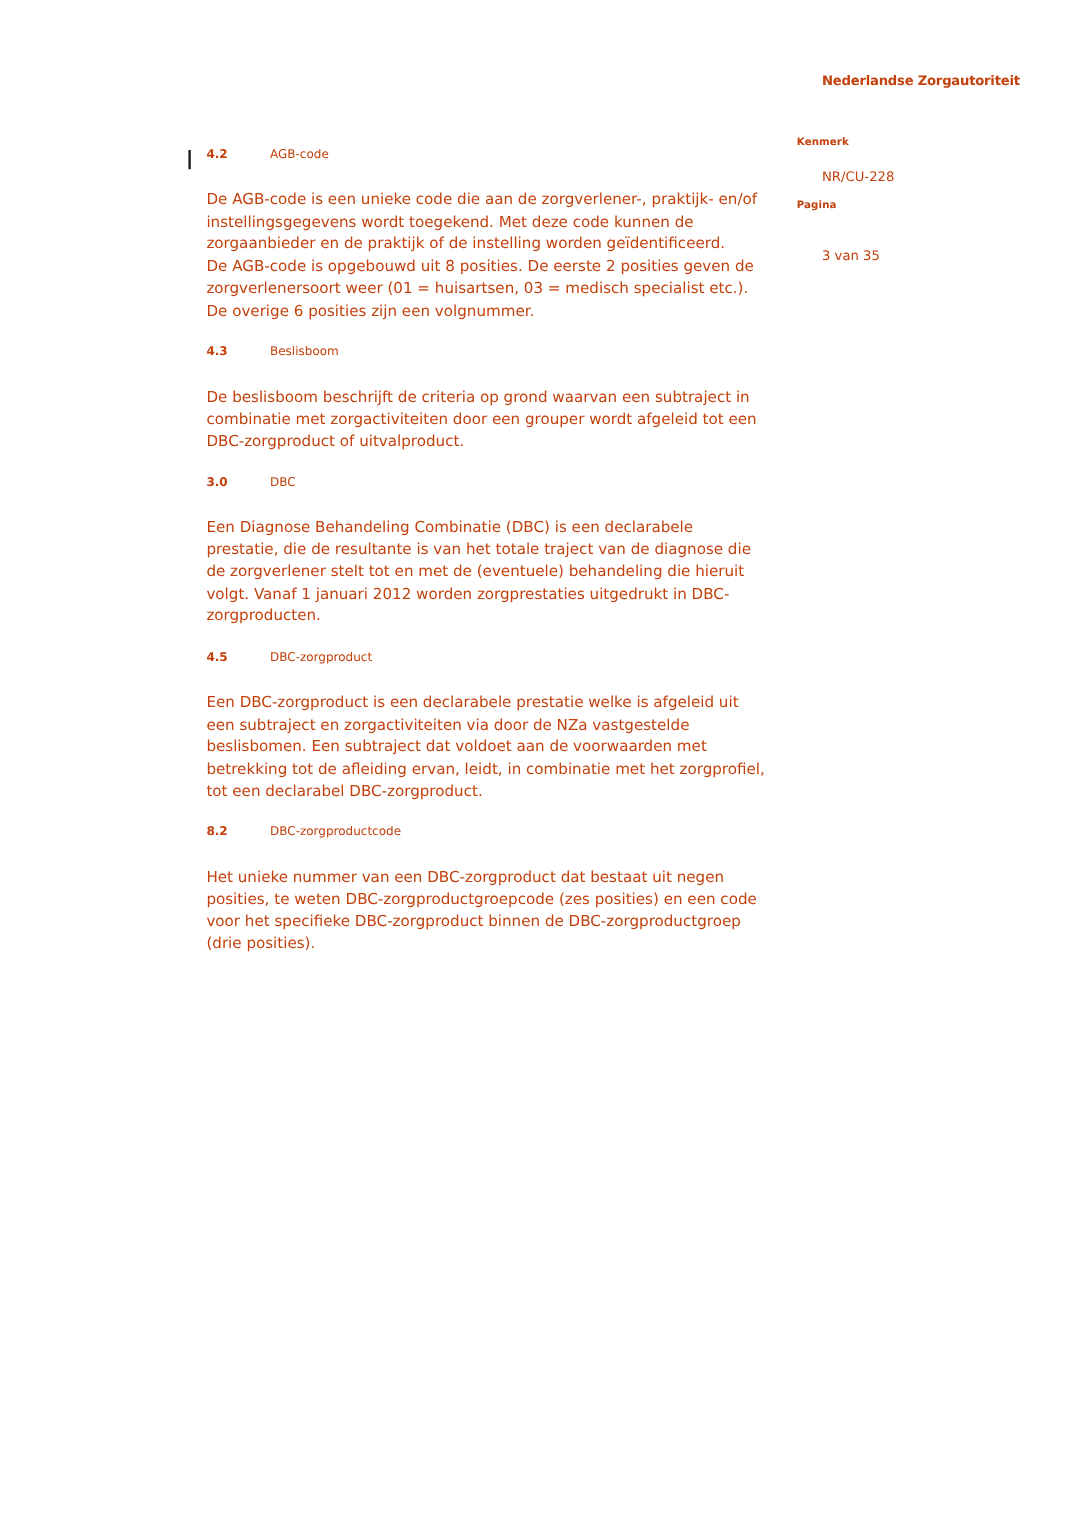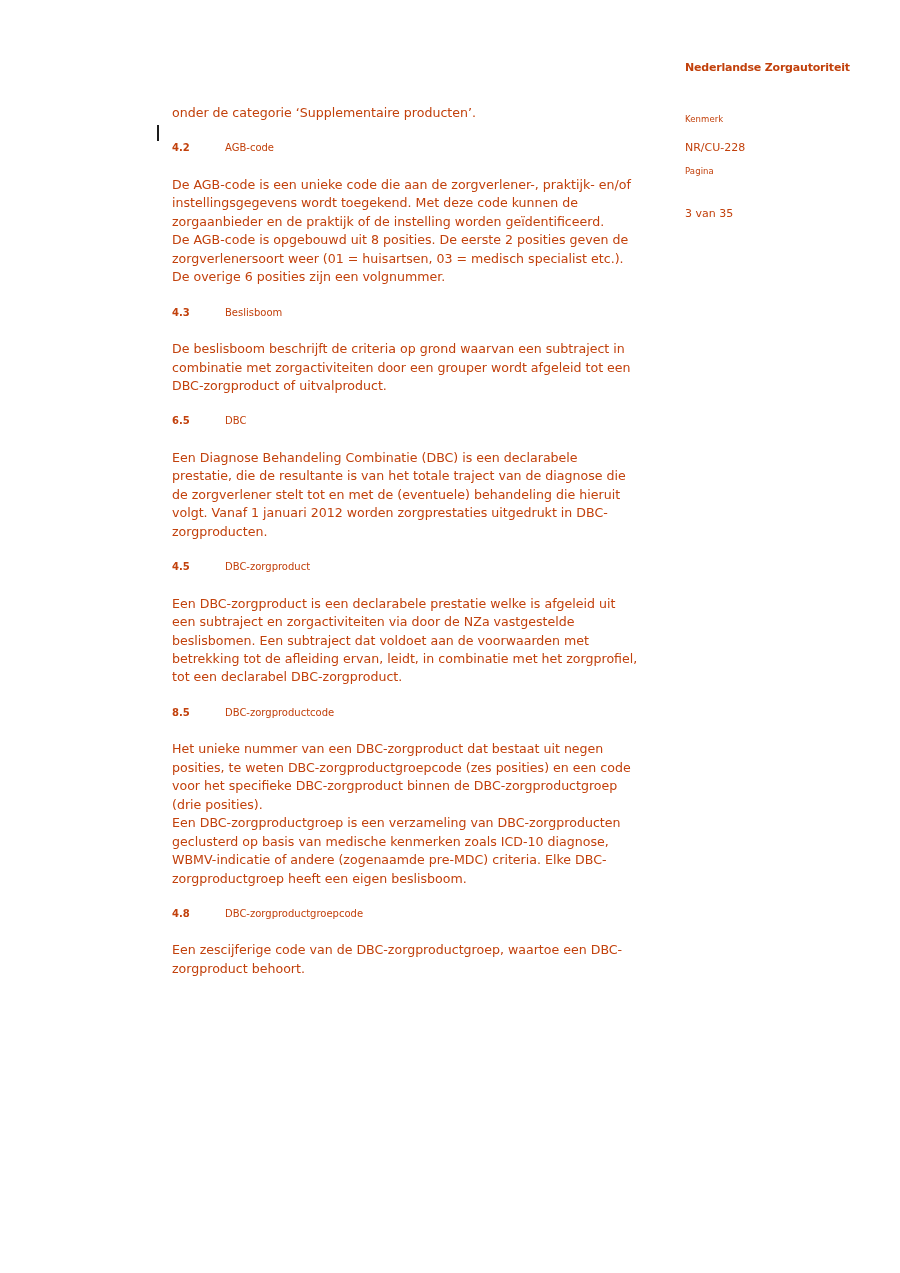--- a/index.html
+++ b/index.html
@@ -13,22 +13,22 @@
     overflow: hidden;
     padding-left: 34px;
   }
   
   .hdr-org {
     position: absolute; left: 685px; top: 61px;
     font-size: 11px; font-weight: bold; letter-spacing: -0.2px;
     white-space: nowrap;
   }
   .hdr-label {
-    position: absolute; left: 685px;
-    font-size: 8.5px; font-weight: normal; letter-spacing: 0.1px;
+    position: absolute; left: 664px;
+    font-size: 8.5px; font-weight: bold; letter-spacing: 0.1px;
     white-space: nowrap;
   }
   .hdr-value {
     position: absolute; left: 685px;
     font-size: 11px; white-space: nowrap;
   }
   .kenmerk-label { top: 114px; }
   .kenmerk-value { top: 141px; }
   .pagina-label  { top: 166px; }
   .pagina-value  { top: 195px; margin-top: 12px; }
@@ -57,73 +57,63 @@
 
   <div class="hdr-org">Nederlandse Zorgautoriteit</div>
   <div class="hdr-label kenmerk-label">Kenmerk</div>
   <div class="hdr-value kenmerk-value">NR/CU-228</div>
   <div class="hdr-label pagina-label">Pagina</div>
   <div class="hdr-value pagina-value">3 van 35</div>
 
   <div class="revision-bar"></div>
 
   <div class="main">
-    <p class="intro">onder de categorie ‘Supplementaire producten’.</p>
 
     <div class="section">
       <h2 class="sec-heading"><span class="sec-num">4.2</span><span class="sec-title">AGB-code</span></h2>
       <p class="sec-body">De AGB-code is een unieke code die aan de zorgverlener-, praktijk- en/of
 instellingsgegevens wordt toegekend. Met deze code kunnen de
 zorgaanbieder en de praktijk of de instelling worden geïdentificeerd.
 De AGB-code is opgebouwd uit 8 posities. De eerste 2 posities geven de
 zorgverlenersoort weer (01 = huisartsen, 03 = medisch specialist etc.).
 De overige 6 posities zijn een volgnummer.</p>
     </div>
 
     <div class="section">
       <h2 class="sec-heading"><span class="sec-num">4.3</span><span class="sec-title">Beslisboom</span></h2>
       <p class="sec-body">De beslisboom beschrijft de criteria op grond waarvan een subtraject in
 combinatie met zorgactiviteiten door een grouper wordt afgeleid tot een
 DBC-zorgproduct of uitvalproduct.</p>
     </div>
 
     <div class="section">
-      <h2 class="sec-heading"><span class="sec-num">6.5</span><span class="sec-title">DBC</span></h2>
+      <h2 class="sec-heading"><span class="sec-num">3.0</span><span class="sec-title">DBC</span></h2>
       <p class="sec-body">Een Diagnose Behandeling Combinatie (DBC) is een declarabele
 prestatie, die de resultante is van het totale traject van de diagnose die
 de zorgverlener stelt tot en met de (eventuele) behandeling die hieruit
 volgt. Vanaf 1 januari 2012 worden zorgprestaties uitgedrukt in DBC-
 zorgproducten.</p>
     </div>
 
     <div class="section">
       <h2 class="sec-heading"><span class="sec-num">4.5</span><span class="sec-title">DBC-zorgproduct</span></h2>
       <p class="sec-body">Een DBC-zorgproduct is een declarabele prestatie welke is afgeleid uit
 een subtraject en zorgactiviteiten via door de NZa vastgestelde
 beslisbomen. Een subtraject dat voldoet aan de voorwaarden met
 betrekking tot de afleiding ervan, leidt, in combinatie met het zorgprofiel,
 tot een declarabel DBC-zorgproduct.</p>
     </div>
 
     <div class="section">
-      <h2 class="sec-heading"><span class="sec-num">8.5</span><span class="sec-title">DBC-zorgproductcode</span></h2>
+      <h2 class="sec-heading"><span class="sec-num">8.2</span><span class="sec-title">DBC-zorgproductcode</span></h2>
       <p class="sec-body">Het unieke nummer van een DBC-zorgproduct dat bestaat uit negen
 posities, te weten DBC-zorgproductgroepcode (zes posities) en een code
 voor het specifieke DBC-zorgproduct binnen de DBC-zorgproductgroep
 (drie posities).</p>
     </div>
 
     <div class="section">
-      <p class="sec-body">Een DBC-zorgproductgroep is een verzameling van DBC-zorgproducten
-geclusterd op basis van medische kenmerken zoals ICD-10 diagnose,
-WBMV-indicatie of andere (zogenaamde pre-MDC) criteria. Elke DBC-
-zorgproductgroep heeft een eigen beslisboom.</p>
     </div>
 
-    <div class="section">
-      <h2 class="sec-heading"><span class="sec-num">4.8</span><span class="sec-title">DBC-zorgproductgroepcode</span></h2>
-      <p class="sec-body">Een zescijferige code van de DBC-zorgproductgroep, waartoe een DBC-
-zorgproduct behoort.</p>
-    </div>
 
   </div>
 
 </div>
 
 </body></html>

